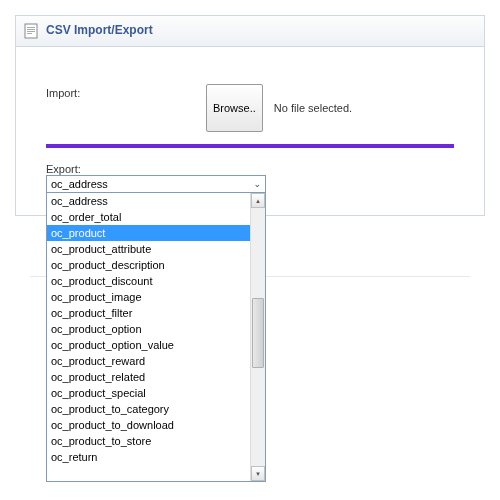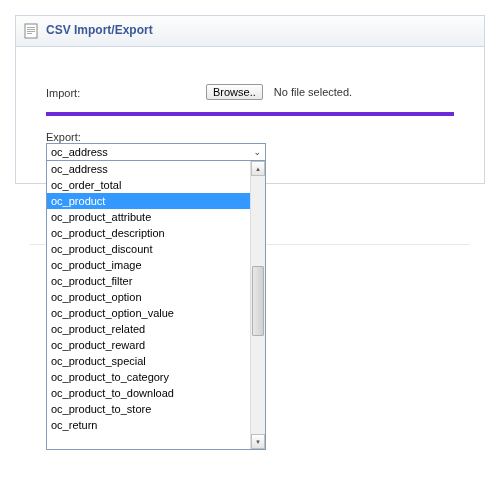--- a/index.html
+++ b/index.html
@@ -47,21 +47,21 @@
       width: 160px;
       color: #333;
       padding-top: 3px;
     }
     .form-control {
       flex: 1;
       position: relative;
     }
     .browse-btn {
       font-size: 11px;
-      padding: 1px 6px;
+      padding: 17px 6px;
       background: linear-gradient(#fefefe, #e8e8e8);
       border: 1px solid #999;
       border-radius: 2px;
       cursor: pointer;
     }
     .file-status {
       margin-left: 8px;
       color: #333;
     }
     .select-display {
@@ -182,22 +182,22 @@
                 <div class="option">oc_address</div>
                 <div class="option">oc_order_total</div>
                 <div class="option highlighted">oc_product</div>
                 <div class="option">oc_product_attribute</div>
                 <div class="option">oc_product_description</div>
                 <div class="option">oc_product_discount</div>
                 <div class="option">oc_product_image</div>
                 <div class="option">oc_product_filter</div>
                 <div class="option">oc_product_option</div>
                 <div class="option">oc_product_option_value</div>
+                <div class="option">oc_product_reward</div>
                 <div class="option">oc_product_related</div>
-                <div class="option">oc_product_reward</div>
                 <div class="option">oc_product_special</div>
                 <div class="option">oc_product_to_category</div>
                 <div class="option">oc_product_to_download</div>
                 <div class="option">oc_product_to_store</div>
                 <div class="option">oc_return</div>
               </div>
             <div class="scrollbar">
               <div class="scroll-up">▴</div>
               <div class="scroll-track">
                 <div class="scroll-thumb"></div>

